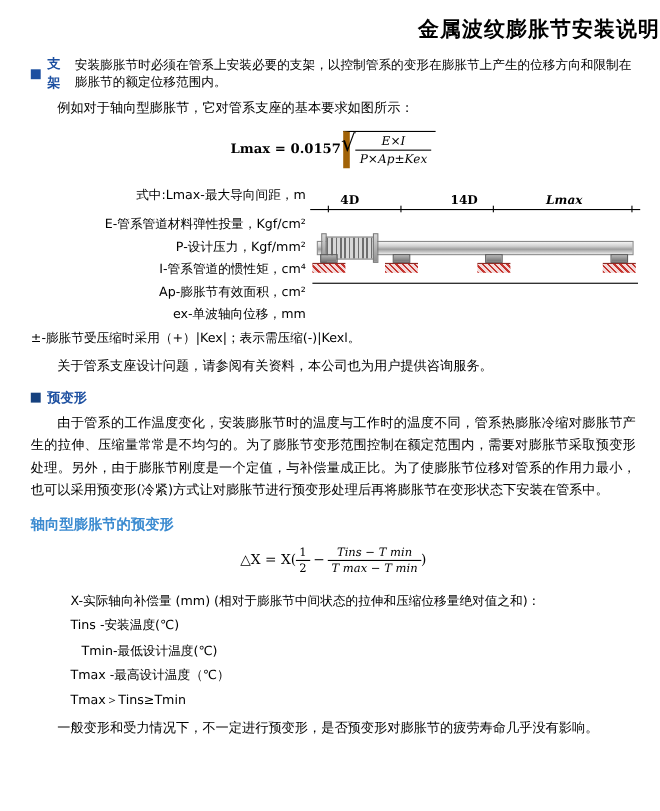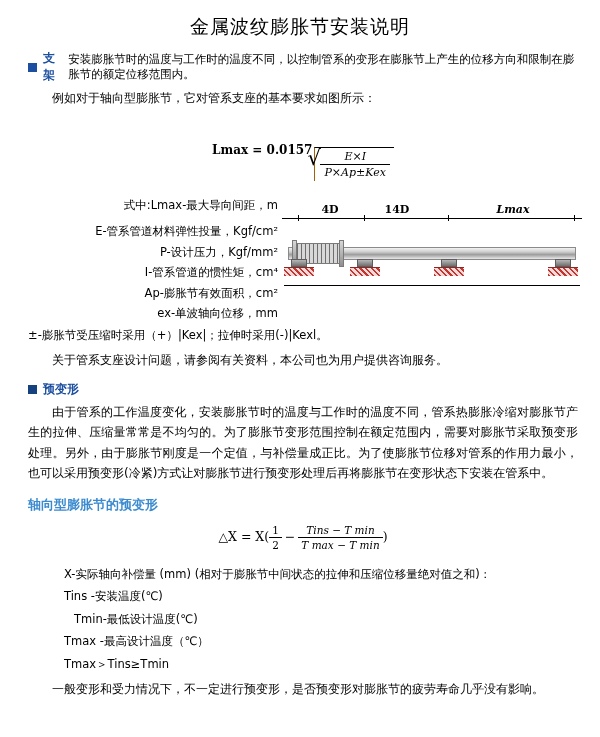--- a/index.html
+++ b/index.html
@@ -15,23 +15,23 @@
     overflow: hidden;
   }
   .page {
     position: relative;
     width: 600px;
     height: 737px;
     padding: 0;
     box-sizing: border-box;
   }
   .doc-title {
-    text-align: center;
+    text-align: right;
     font-size: 19px;
-    font-weight: normal;
+    font-weight: bold;
     letter-spacing: 1px;
     margin: 14px 0 10px 0;
     font-family: "DejaVu Sans", "Liberation Sans", sans-serif;
   }
   .body-wrap {
     padding: 0 22px 0 28px;
   }
   p.para {
     font-size: 12px;
     line-height: 1.72;
@@ -91,25 +91,24 @@
     padding: 0 4px 1px 4px;
   }
   .frac .den {
     display: block;
     padding: 1px 4px 0 4px;
   }
   .sqrt {
     display: inline-block;
     vertical-align: middle;
     border-top: 1px solid #000;
-    border-left: 1px solid #a16207;
+    border-left: 6px solid #a16207;
     padding: 2px 4px 2px 5px;
     margin-left: 2px;
     position: relative;
-    margin-top: 28px;
   }
   .sqrt::before {
     content: "√";
     position: absolute;
     left: -8px;
     top: 0px;
     font-size: 21px;
     line-height: 21px;
     font-weight: normal;
   }
@@ -275,21 +274,21 @@
 
 <div class="page">
 
   <div class="doc-title">金属波纹膨胀节安装说明</div>
 
   <div class="body-wrap">
 
     <div class="sec-head">
       <span class="sq"></span>
       <span>支架</span>
-      <span style="color:#000;font-weight:normal;font-size:11.5px;margin-left:6px;">安装膨胀节时的温度与工作时的温度不同，以控制管系的变形在膨胀节上产生的位移方向和限制在膨胀节的额定位移范围内。</span>
+      <span style="color:#000;font-weight:normal;font-size:11.5px;margin-left:6px;">安装膨胀节时必须在管系上安装必要的支架，以控制管系的变形在膨胀节上产生的位移方向和限制在膨胀节的额定位移范围内。</span>
     </div>
 
     <p class="para indent">例如对于轴向型膨胀节，它对管系支座的基本要求如图所示：</p>
 
     <div class="formula-box">
       <span class="formula">
         <span>Lmax = 0.0157</span><span class="sqrt"><span class="frac"><span class="num">E×I</span><span class="den">P×Ap±Kex</span></span></span>
       </span>
     </div>
 
@@ -303,22 +302,22 @@
             <li>I-管系管道的惯性矩，cm⁴</li>
             <li>Ap-膨胀节有效面积，cm²</li>
             <li>ex-单波轴向位移，mm</li>
           </ul>
         </div>
       </div>
 
       <div class="col-right">
         <div class="drawing">
           <div class="dim-row">
-            <div class="dim" style="left:18px;width:60px;">4D</div>
-            <div class="dim" style="left:80px;width:70px;">14D</div>
+            <div class="dim" style="left:6px;width:60px;">4D</div>
+            <div class="dim" style="left:105px;width:70px;">14D</div>
             <div class="dim" style="left:191px;width:80px;font-style:italic;">Lmax</div>
             <div class="tickline"></div>
             <div class="tick" style="left:16px;"></div>
             <div class="tick" style="left:82px;"></div>
             <div class="tick" style="left:166px;"></div>
             <div class="tick" style="left:292px;"></div>
           </div>
 
           <div class="pipe-area">
             <div class="pipe"></div>
@@ -340,21 +339,21 @@
             <div class="support" style="left:266px;">
               <div class="blk"></div>
               <div class="hatch"></div>
             </div>
             <div class="ground"></div>
           </div>
         </div>
       </div>
     </div>
 
-    <div style="font-size:11.5px;line-height:1.78;margin-top:2px;">±-膨胀节受压缩时采用（+）|Kex|；拉伸时采用(-)|Kexl。</div>
+    <div style="font-size:11.5px;line-height:1.78;margin-top:2px;">±-膨胀节受压缩时采用（+）|Kex|；表示需压缩(-)|Kexl。</div>
 
     <p class="para indent" style="margin-top:4px;">关于管系支座设计问题，请参阅有关资料，本公司也为用户提供咨询服务。</p>
 
     <div class="sec-head" style="margin-top:10px;">
       <span class="sq dark"></span>
       <span>预变形</span>
     </div>
 
     <p class="para indent">由于管系的工作温度变化，安装膨胀节时的温度与工作时的温度不同，管系热膨胀冷缩对膨胀节产生的拉伸、压缩量常常是不均匀的。为了膨胀节变形范围控制在额定范围内，需要对膨胀节采取预变形处理。另外，由于膨胀节刚度是一个定值，与补偿量成正比。为了使膨胀节位移对管系的作用力最小，也可以采用预变形(冷紧)方式让对膨胀节进行预变形处理后再将膨胀节在变形状态下安装在管系中。</p>
 

